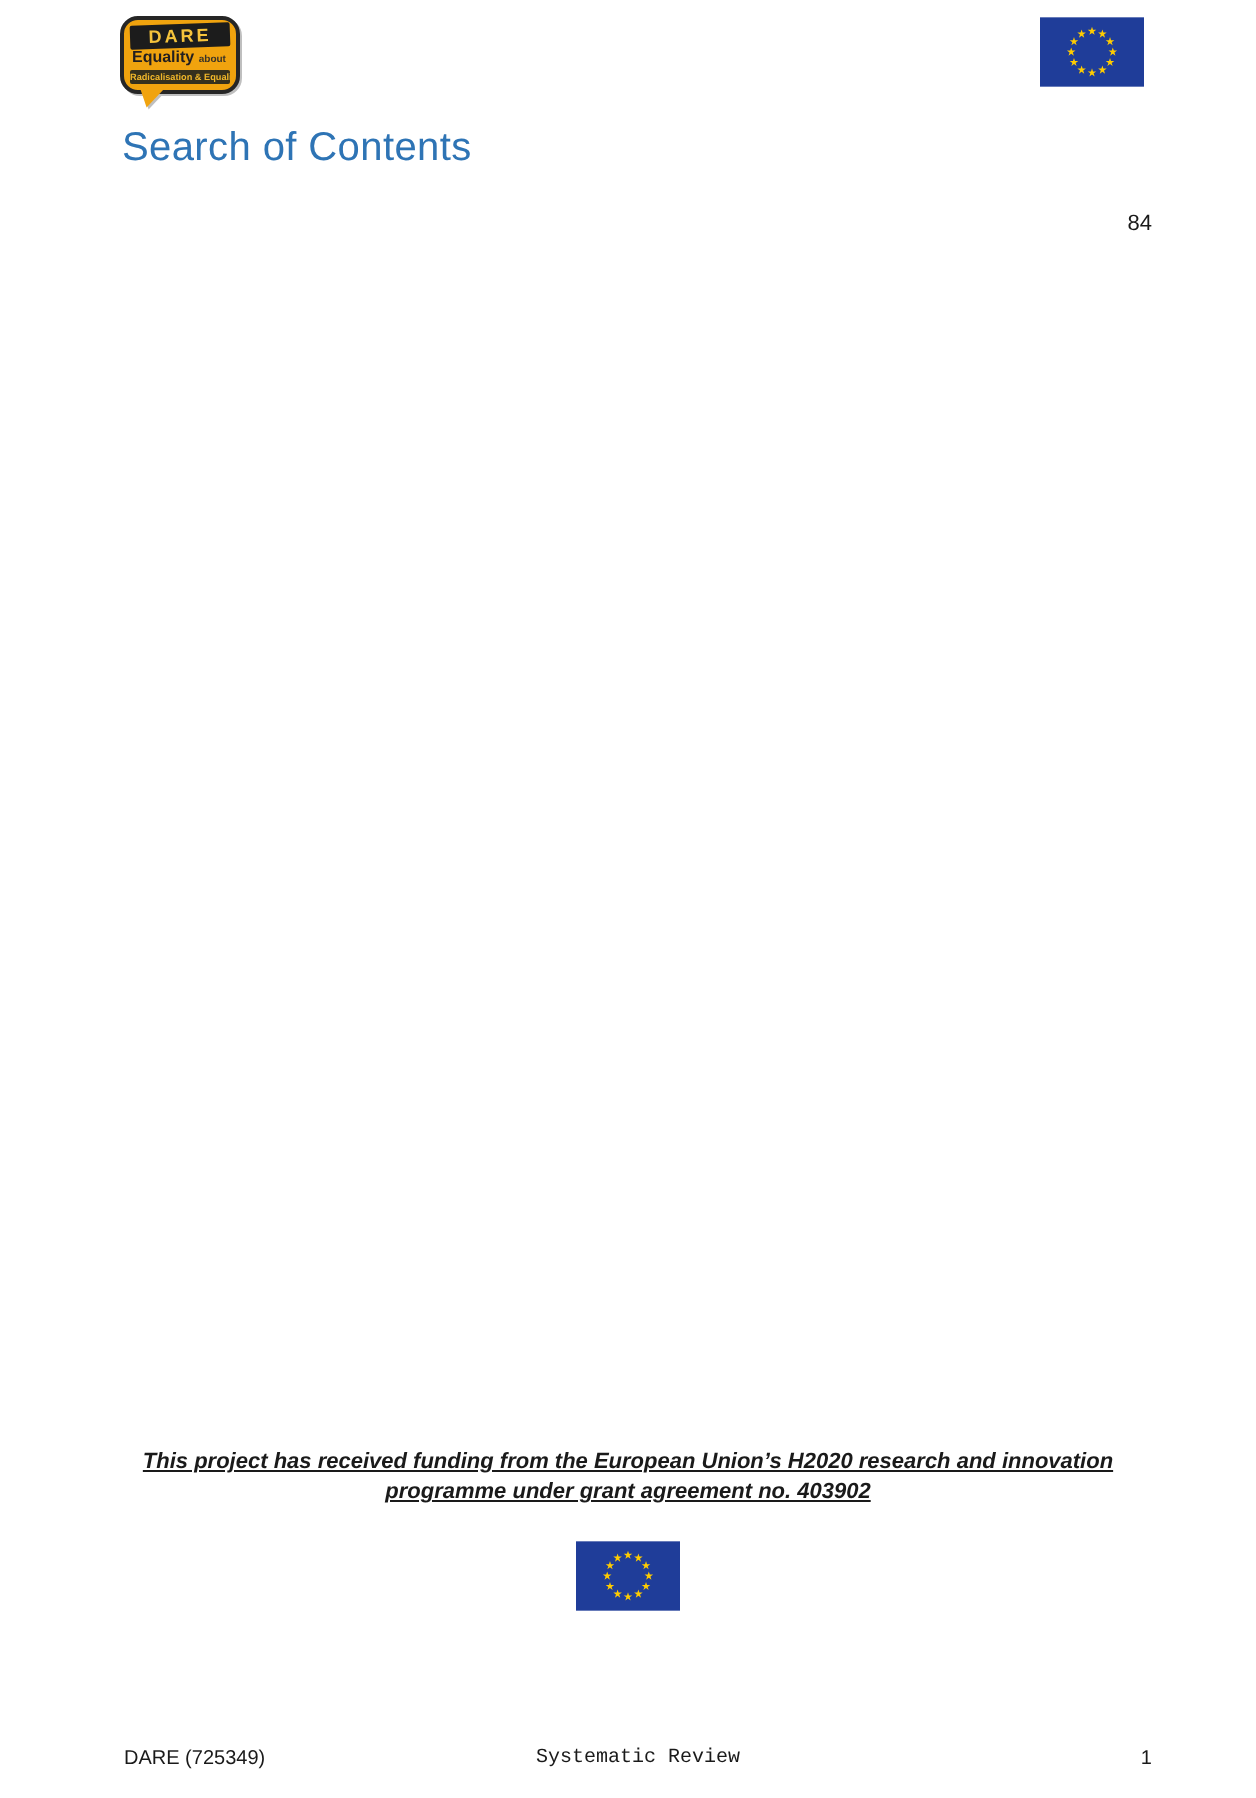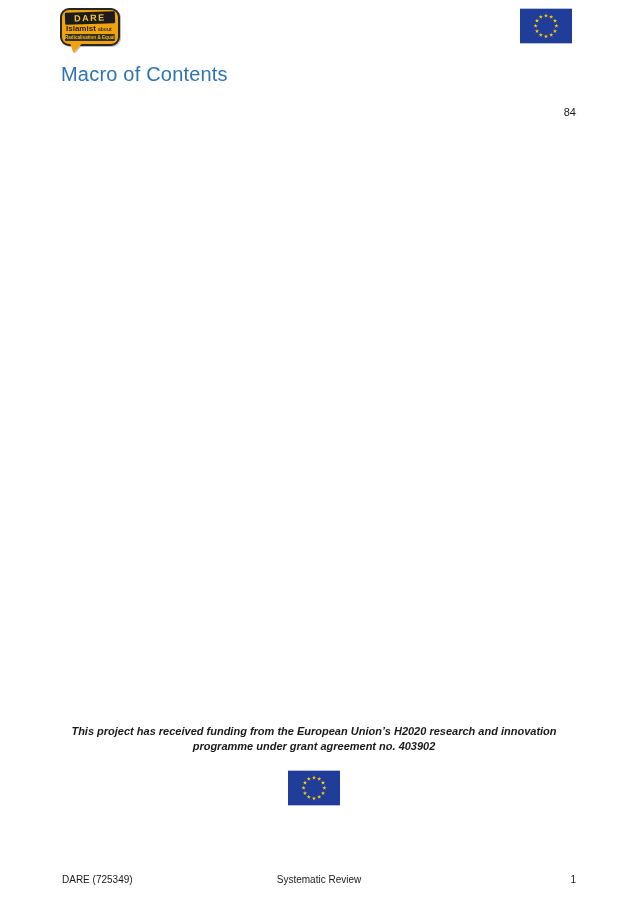--- a/index.html
+++ b/index.html
@@ -147,45 +147,46 @@
     position: absolute;
     left: 64px;
     top: 724px;
     width: 500px;
     text-align: center;
     font-size: 11px;
     font-weight: 700;
     font-style: italic;
     line-height: 15px;
     color: #1a1a1a;
+    text-decoration: underline;
   }
 
   
   .footer {
     position: absolute;
     left: 62px;
     top: 874px;
     width: 514px;
     display: flex;
     font-size: 10px;
     color: #1a1a1a;
   }
   .footer .f-left  { flex: 1; text-align: left; }
-  .footer .f-center{ flex: 1; text-align: center; }
+  .footer .f-center{ flex: 1; text-align: center; font-family: Liberation Mono, monospace; }
   .footer .f-right { flex: 1; text-align: right; }
 </style>
 </head>
 <body>
 
 <div class="page">
 
   <div class="dare-logo">
     <div class="dare-bubble">
       <div class="dare-box">DARE</div>
-      <div class="dare-line1"><span>Islamist</span> <span class="about">about</span></div>
+      <div class="dare-line1"><span>Equality</span> <span class="about">about</span></div>
       <div class="dare-line2">Radicalisation &amp; Equality</div>
     </div>
   </div>
 
   <div class="eu-flag eu-flag-top">
     <svg viewBox="0 0 60 40">
         <rect x="0" y="0" width="60" height="40" fill="#1f3d99"></rect>
         <polygon points="30.00,5.40 30.59,7.20 32.47,7.20 30.94,8.31 31.53,10.10 30.00,8.99 28.47,10.10 29.06,8.31 27.53,7.20 29.41,7.20" fill="#ffcc00"></polygon>
         <polygon points="36.00,7.01 36.59,8.80 38.47,8.80 36.94,9.91 37.53,11.71 36.00,10.60 34.47,11.71 35.06,9.91 33.53,8.80 35.41,8.80" fill="#ffcc00"></polygon>
         <polygon points="40.39,11.40 40.98,13.20 42.86,13.20 41.34,14.31 41.92,16.10 40.39,14.99 38.86,16.10 39.45,14.31 37.92,13.20 39.81,13.20" fill="#ffcc00"></polygon>
@@ -194,21 +195,21 @@
         <polygon points="36.00,27.79 36.59,29.59 38.47,29.59 36.94,30.70 37.53,32.50 36.00,31.39 34.47,32.50 35.06,30.70 33.53,29.59 35.41,29.59" fill="#ffcc00"></polygon>
         <polygon points="30.00,29.40 30.59,31.20 32.47,31.20 30.94,32.31 31.53,34.10 30.00,32.99 28.47,34.10 29.06,32.31 27.53,31.20 29.41,31.20" fill="#ffcc00"></polygon>
         <polygon points="24.00,27.79 24.59,29.59 26.47,29.59 24.94,30.70 25.53,32.50 24.00,31.39 22.47,32.50 23.06,30.70 21.53,29.59 23.42,29.59" fill="#ffcc00"></polygon>
         <polygon points="19.61,23.40 20.19,25.20 22.08,25.20 20.55,26.31 21.14,28.10 19.61,26.99 18.08,28.10 18.66,26.31 17.14,25.20 19.02,25.20" fill="#ffcc00"></polygon>
         <polygon points="18.00,17.40 18.59,19.20 20.47,19.20 18.94,20.31 19.53,22.10 18.00,20.99 16.47,22.10 17.06,20.31 15.53,19.20 17.41,19.20" fill="#ffcc00"></polygon>
         <polygon points="19.61,11.40 20.19,13.20 22.08,13.20 20.55,14.31 21.14,16.10 19.61,14.99 18.08,16.10 18.66,14.31 17.14,13.20 19.02,13.20" fill="#ffcc00"></polygon>
         <polygon points="24.00,7.01 24.58,8.80 26.47,8.80 24.94,9.91 25.53,11.71 24.00,10.60 22.47,11.71 23.06,9.91 21.53,8.80 23.41,8.80" fill="#ffcc00"></polygon>
       </svg>
   </div>
 
-  <h1 class="doc-title">Macro of Contents</h1>
+  <h1 class="doc-title">Search of Contents</h1>
 
   <nav class="toc">
     <a class="toc-row indent-0 bold">
 
       <span class="label">EXECUTIVE SUMMARY</span>
       <span class="leader"></span>
       <span class="page">2</span>
     </a>
 
     <a class="toc-row indent-0 bold">

